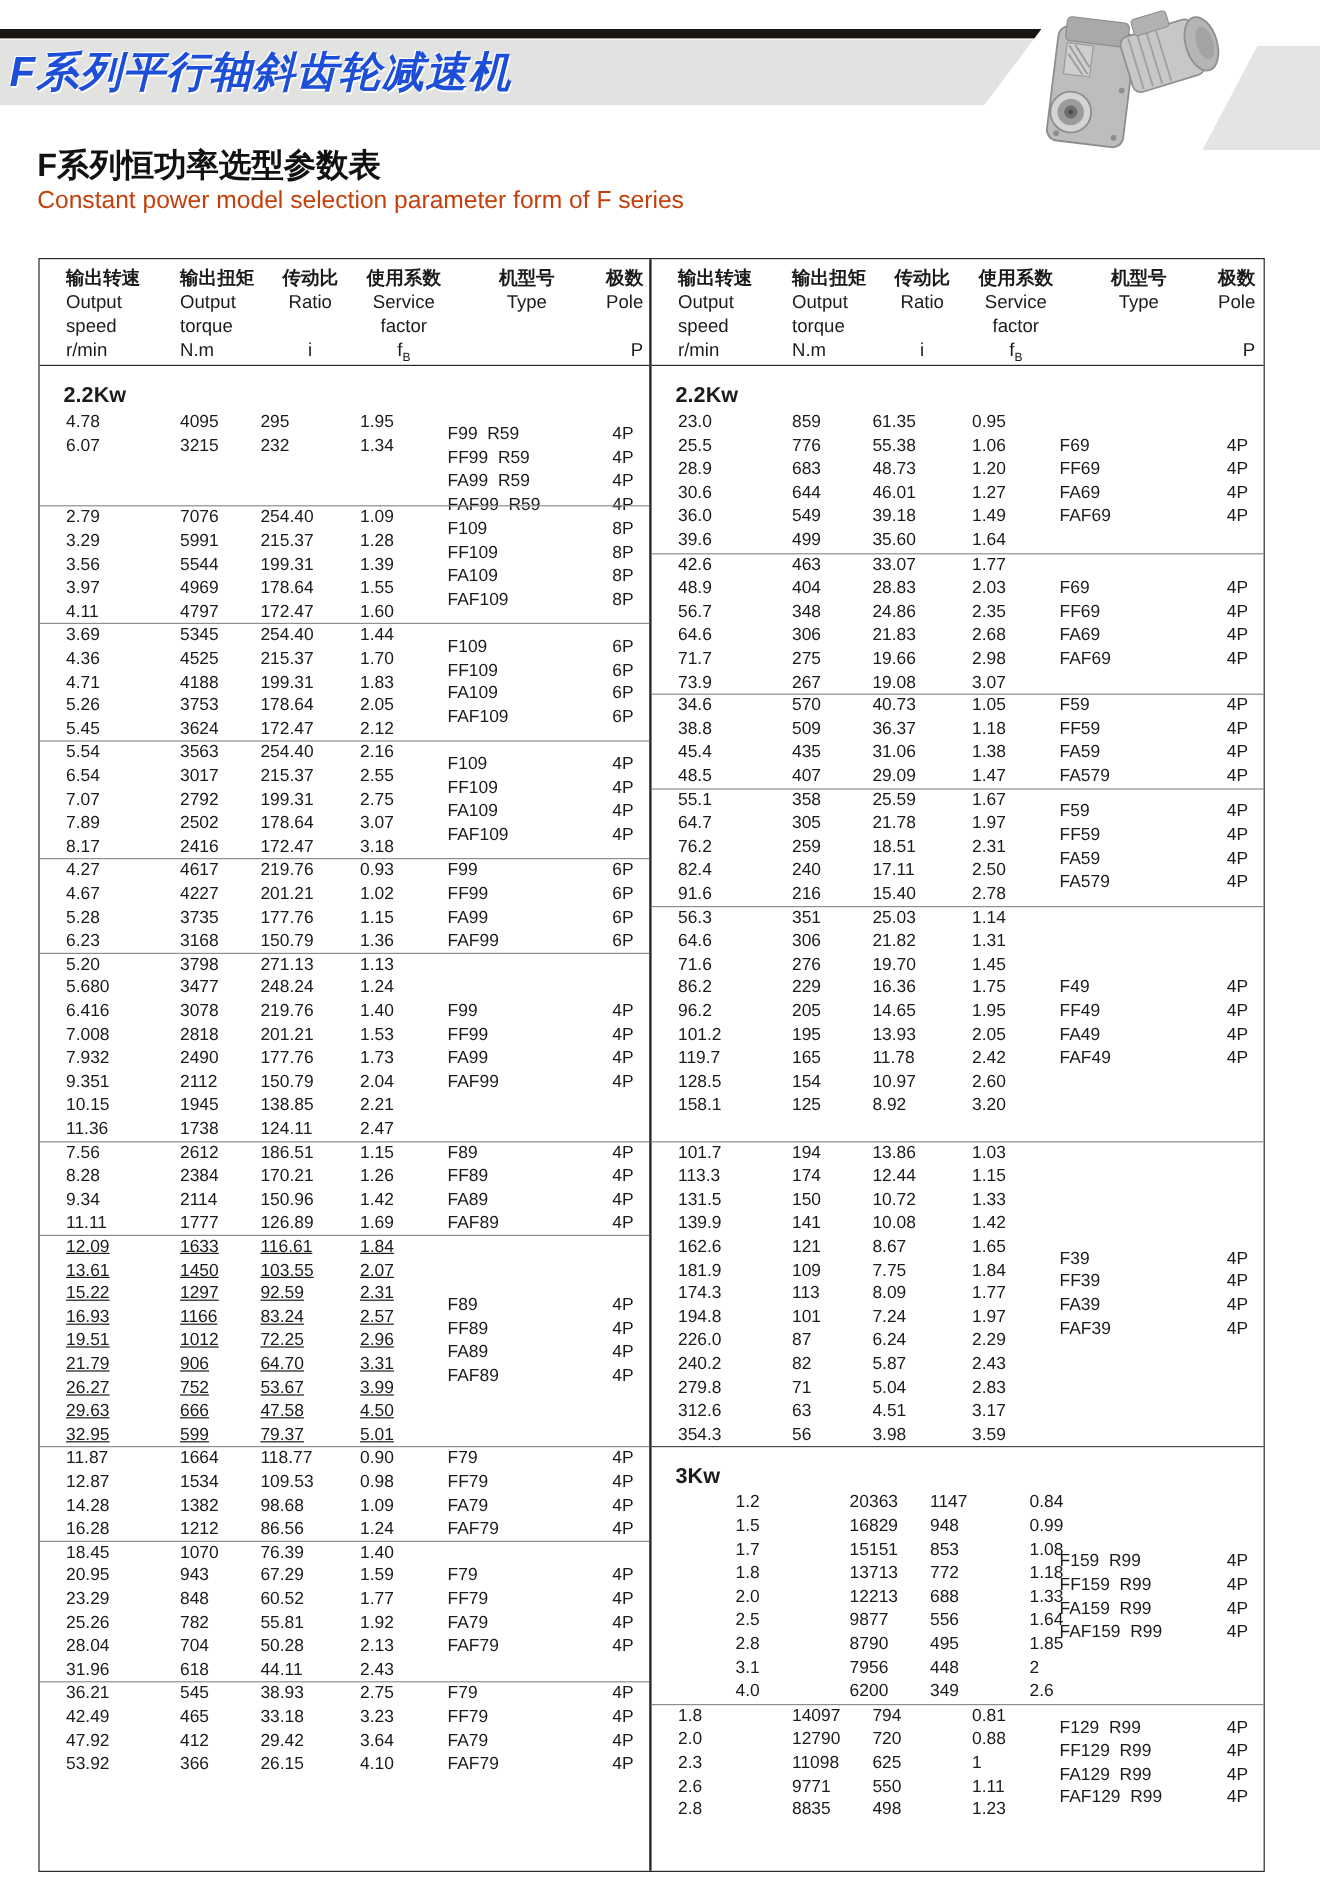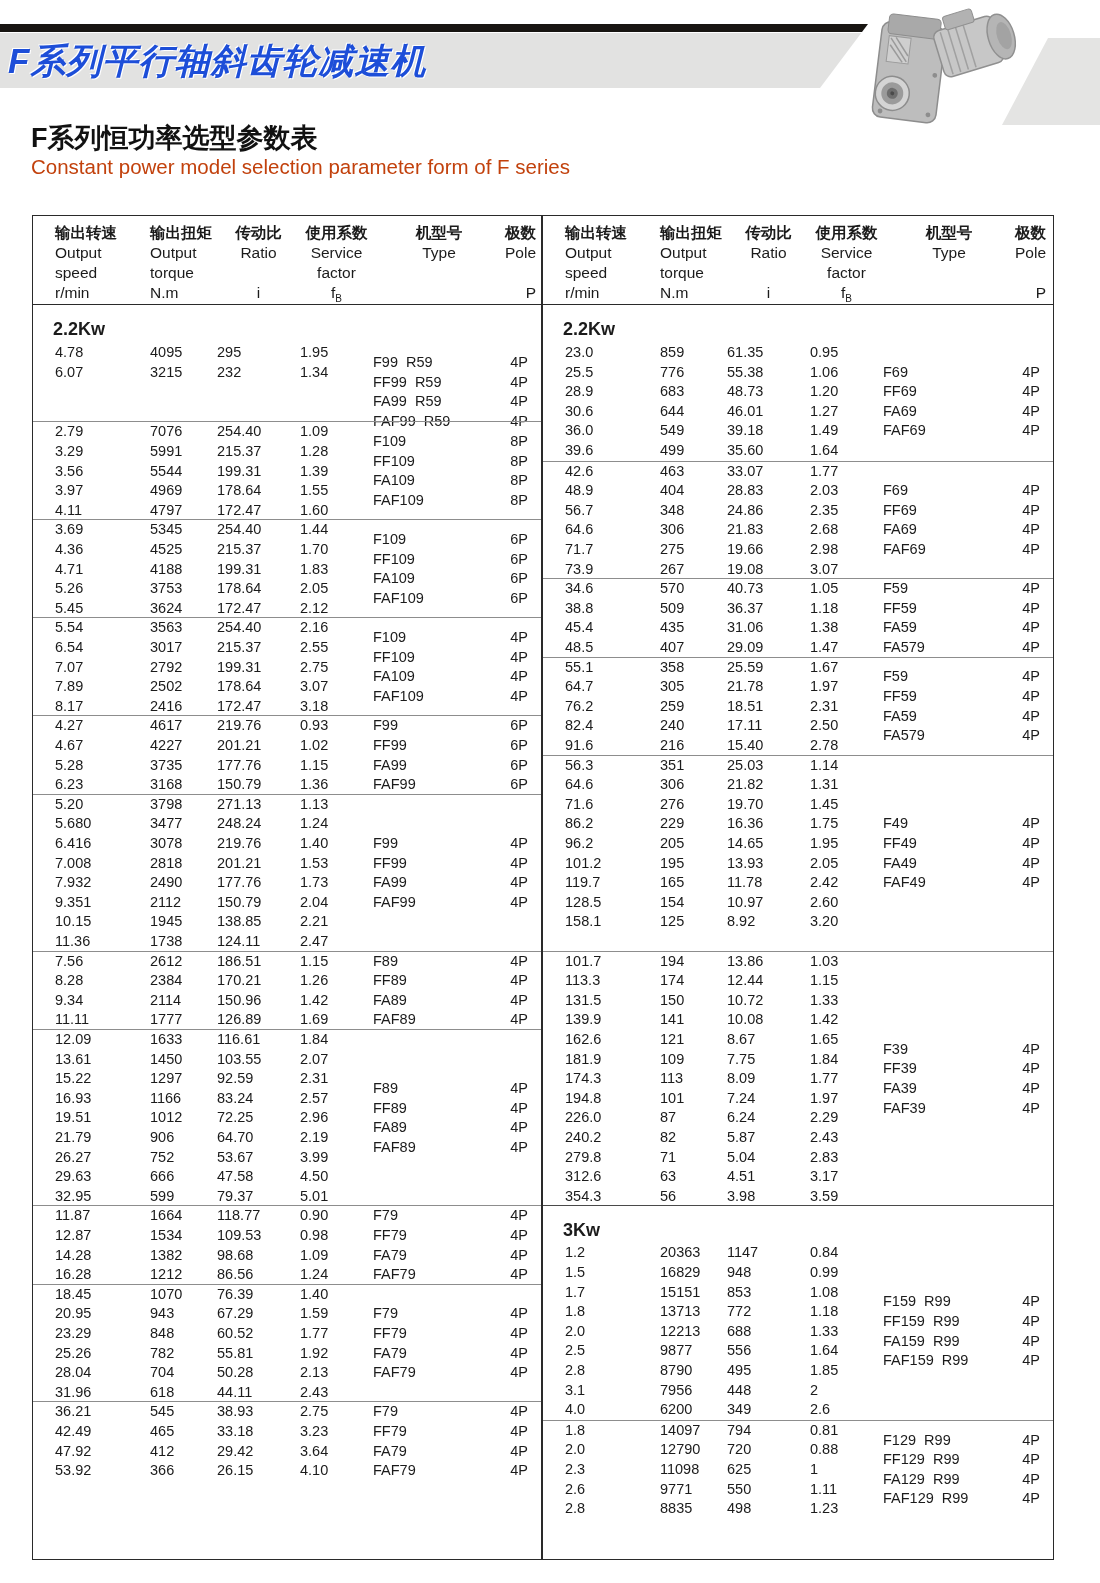--- a/index.html
+++ b/index.html
@@ -467,21 +467,21 @@
           <div class="tline">
             <span class="ty">FA89</span>
             <span class="po">4P</span>
           </div>
           <div class="tline">
             <span class="ty">FAF89</span>
             <span class="po">4P</span>
           </div>
         </div>
       </div>
-      <div class="block sep" style="height: 176.4px;">
+      <div class="block sep" style="height: 176.4px; text-decoration: underline;">
         <div class="drow">
           <div>12.09</div>
           <div>1633</div>
           <div>116.61</div>
           <div>1.84</div>
         </div>
         <div class="drow">
           <div>13.61</div>
           <div>1450</div>
           <div>103.55</div>
@@ -502,21 +502,21 @@
         <div class="drow">
           <div>19.51</div>
           <div>1012</div>
           <div>72.25</div>
           <div>2.96</div>
         </div>
         <div class="drow">
           <div>21.79</div>
           <div>906</div>
           <div>64.70</div>
-          <div>2.19</div>
+          <div>3.31</div>
         </div>
         <div class="drow">
           <div>26.27</div>
           <div>752</div>
           <div>53.67</div>
           <div>3.99</div>
         </div>
         <div class="drow">
           <div>29.63</div>
           <div>666</div>
@@ -1105,21 +1105,21 @@
             <span class="ty">FA39</span>
             <span class="po">4P</span>
           </div>
           <div class="tline">
             <span class="ty">FAF39</span>
             <span class="po">4P</span>
           </div>
         </div>
       </div>
       <div class="section-label section-sep">3Kw</div>
-      <div class="block" style="height: 176.4px;">
+      <div class="block" style="height: 176.4px; padding-left: 48px;">
         <div class="drow">
           <div>1.2</div>
           <div>20363</div>
           <div>1147</div>
           <div>0.84</div>
         </div>
         <div class="drow">
           <div>1.5</div>
           <div>16829</div>
           <div>948</div>

